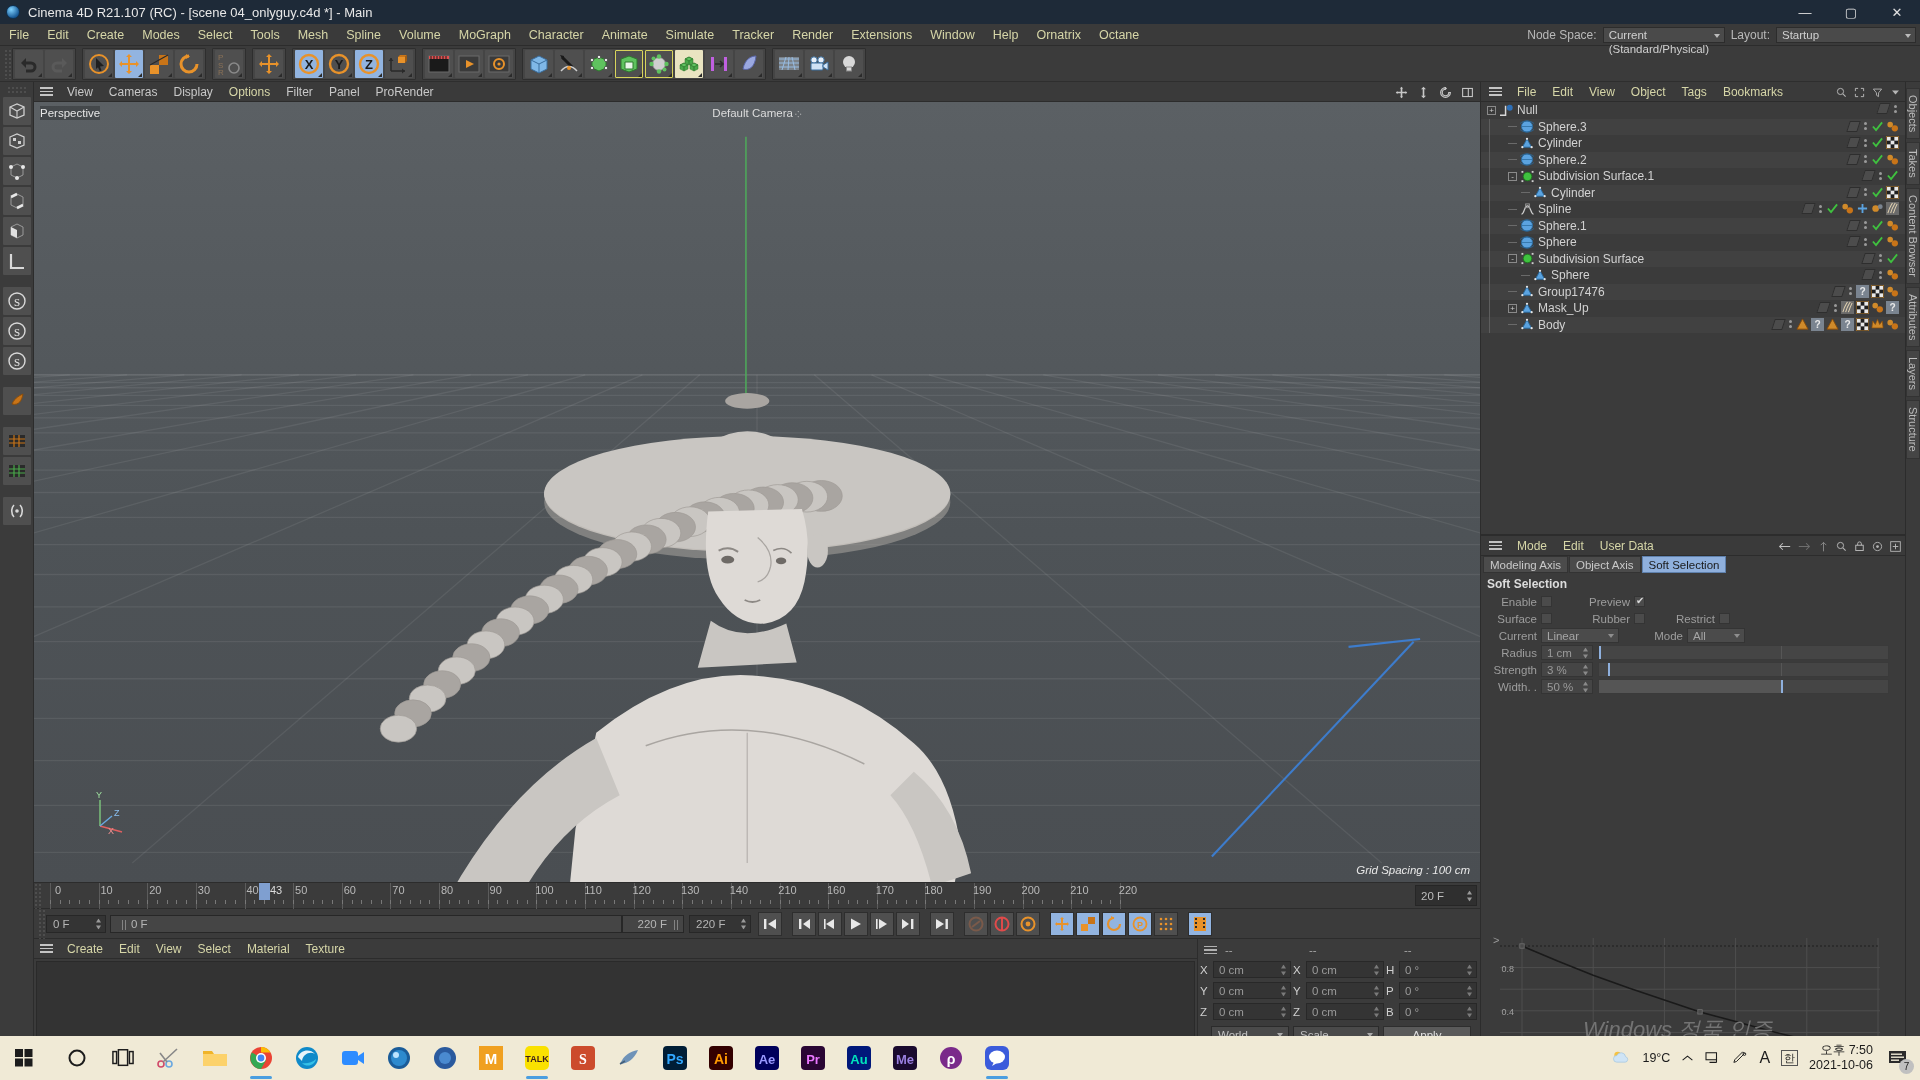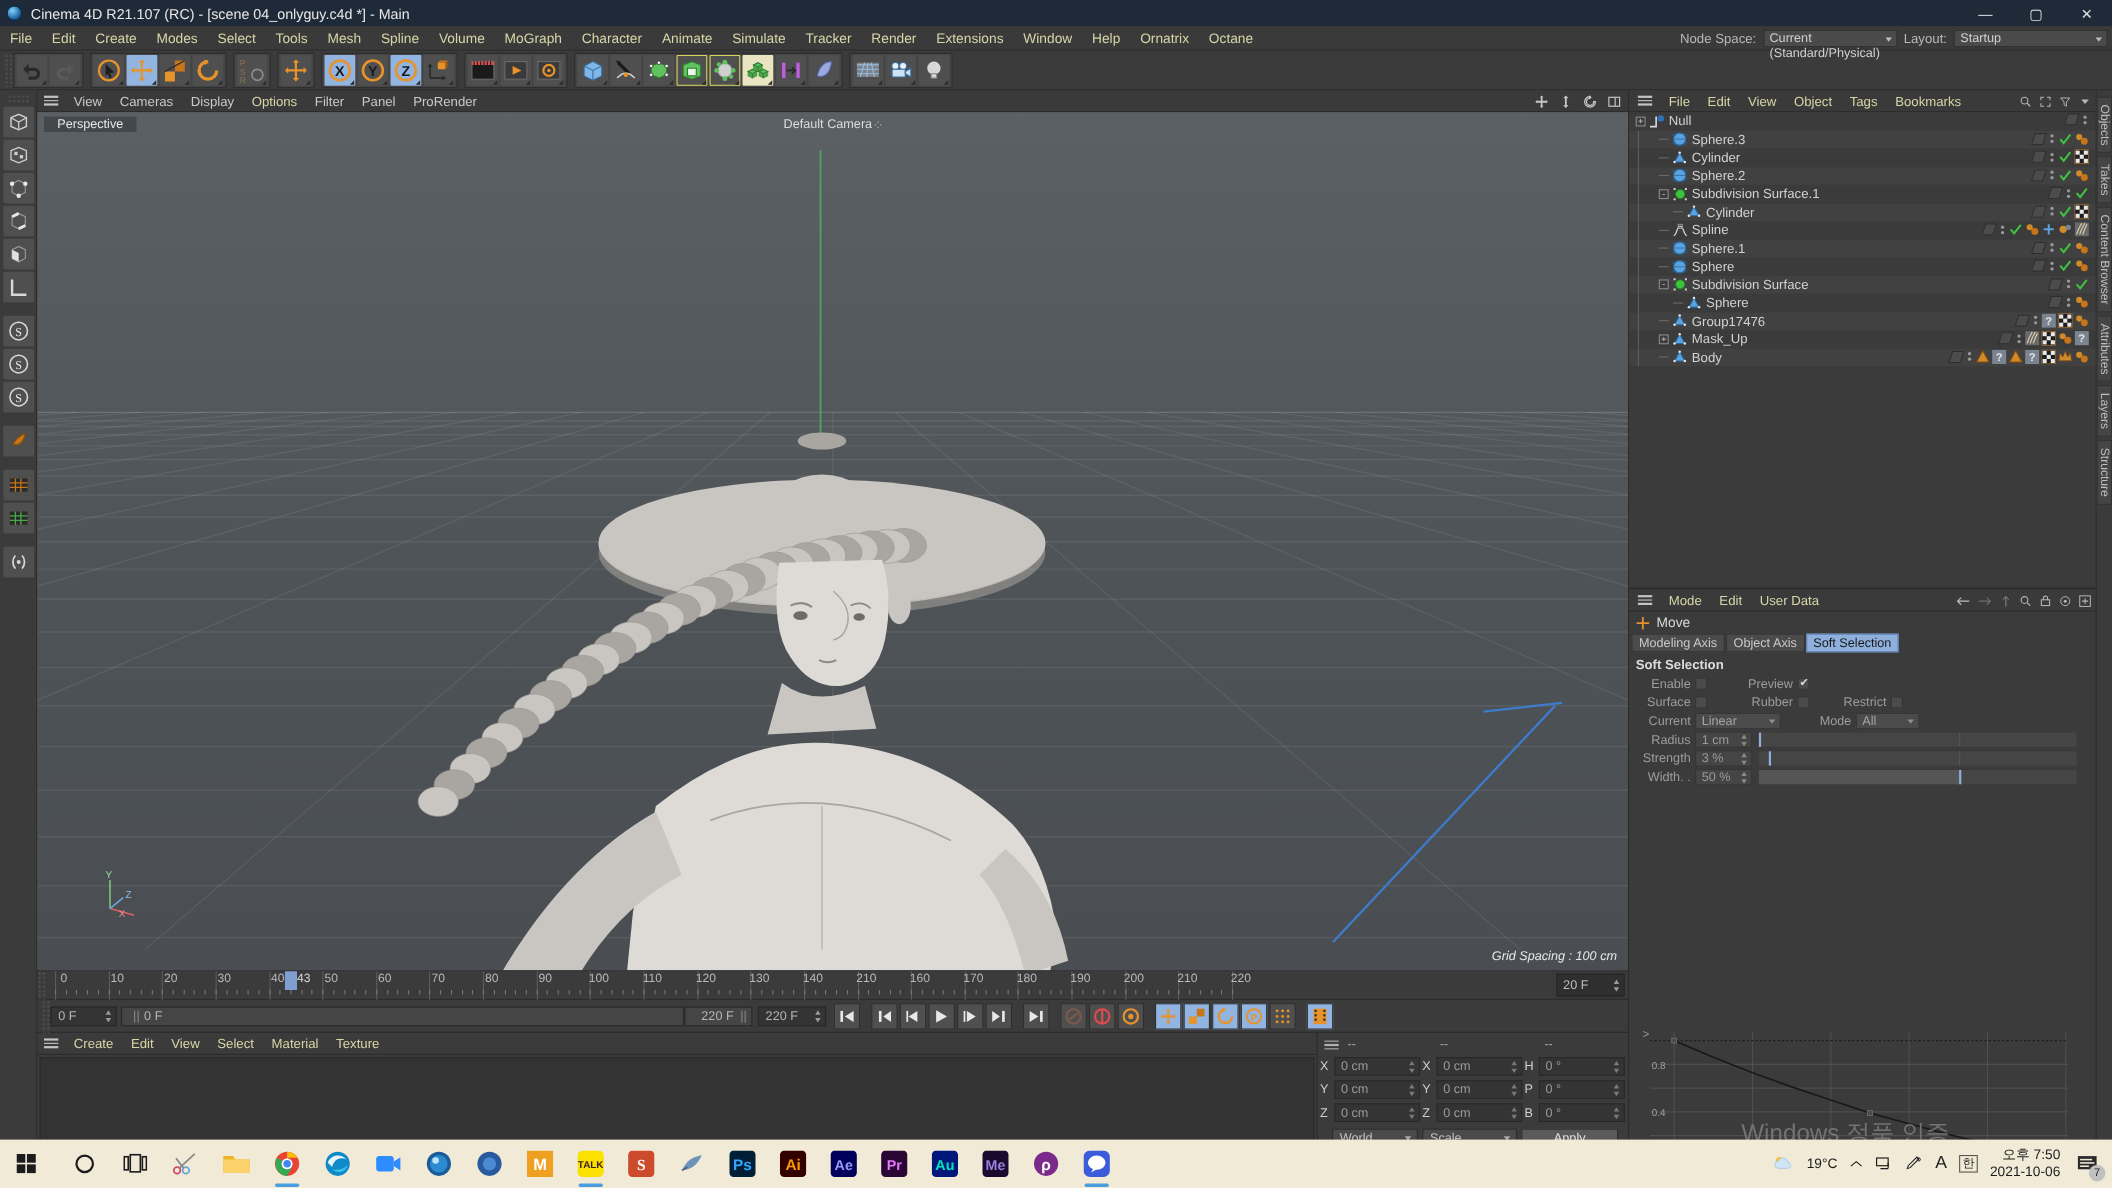--- a/index.html
+++ b/index.html
@@ -63,21 +63,21 @@
   #vp-menubar .mi { padding:0 8px; font-size:12px; color:#c8c8c8; line-height:20px;}
   #vp-menubar .mi.hl { color:#d6d6a8; }
   #vp-icons { position:absolute; right:6px; top:0; height:20px; display:flex;
      align-items:center; gap:9px; }
 
   #viewport { flex:1; position:relative; overflow:hidden;
      background:#555a5e; }
   #vp-inner { position:absolute; inset:0; background:
       linear-gradient(180deg,#5b6064 0%, #4e5357 55%, #4a4e52 100%); }
   #vp-label { position:absolute; left:6px; top:4px; font-size:11.5px; color:#e6e6e6;
-     background:rgba(0,0,0,0.25); padding:1px 12px; }
+     background:rgba(0,0,0,0.25); padding:1px 0; }
   #cam-label { position:absolute; left:50%; transform:translateX(-50%); top:5px;
      font-size:11.5px; color:#dcdcdc; }
   #grid-spacing { position:absolute; right:10px; bottom:6px; font-size:11.5px; color:#e8e8e8;font-style:italic;}
   #axis-gizmo { position:absolute; left:58px; bottom:48px; width:46px; height:46px; }
 
   
   #timeline { height:26px; background:#3b3b3b; display:flex; align-items:stretch;
      border-top:1px solid #2c2c2c; }
   #tl-ruler { flex:1; position:relative; background:#3b3b3b; }
   .tick-lbl { position:absolute; top:1px; font-size:11px; color:#b9b9b9; transform:translateX(-50%);}
@@ -171,21 +171,21 @@
      color:#9a9a9a; display:flex; align-items:center; padding-left:5px; position:relative;}
   .slidertrack { flex:1; height:15px; background:#454545; border:1px solid #3a3a3a; position:relative;
      margin-left:1px;}
   .sliderfill { position:absolute; left:0; top:0; bottom:0; background:#555; }
   .sliderknob { position:absolute; top:0; bottom:0; width:2px; background:#8fb0dd; }
   .slidermid { position:absolute; top:0; bottom:0; width:1px; background:#565656; }
 
   #graph { position:absolute; left:0; right:14px; bottom:0; height:150px; }
 
   #watermark { position:absolute; right:14px; bottom:14px; text-align:left; }
-  #wm1 { font-size:22px; color:#737373; }
+  #wm1 { font-size:22px; color:#737373;font-style:italic; }
   #wm2 { font-size:14px; color:#757575; margin-top:3px;}
 
   
   #vtabs { width:15px; background:#3b3b3b; border-left:1px solid #2c2c2c;
      display:flex; flex-direction:column; align-items:center; padding-top:6px; }
   .vtab { writing-mode:vertical-rl; font-size:11px; color:#bdbdbd; padding:6px 0;
      background:#454545; border:1px solid #333; margin-bottom:3px; width:14px;
      text-align:center; }
 
   
@@ -1740,26 +1740,20 @@
             <circle cx="8" cy="8" r="2" fill="#b6b6b6"></circle>
             </svg>
           <svg width="11" height="11" viewBox="0 0 16 16">
             <rect x="1" y="1" width="14" height="14" fill="none" stroke="#b6b6b6" stroke-width="1.3"></rect>
             <path d="M8 4v8M4 8h8" stroke="#b6b6b6" stroke-width="1.4"></path>
             </svg>
         </div>
       </div>
 
       <div id="attr-body">
-        <div id="move-hdr">
-          <svg width="13" height="13" viewBox="0 0 16 16">
-            <path d="M8 1v14M1 8h14" stroke="#e8922a" stroke-width="2"></path>
-            </svg>
-          <span>Move</span>
-        </div>
         <div id="tabrow">
             <div class="atab">Modeling Axis</div>
             <div class="atab">Object Axis</div>
             <div class="atab on">Soft Selection</div>
           </div>
         <div id="sec-title">Soft Selection</div>
 
         <div class="arow">
           <span style="width:48px;text-align:right">Enable</span>
           <span class="cbx"></span>

